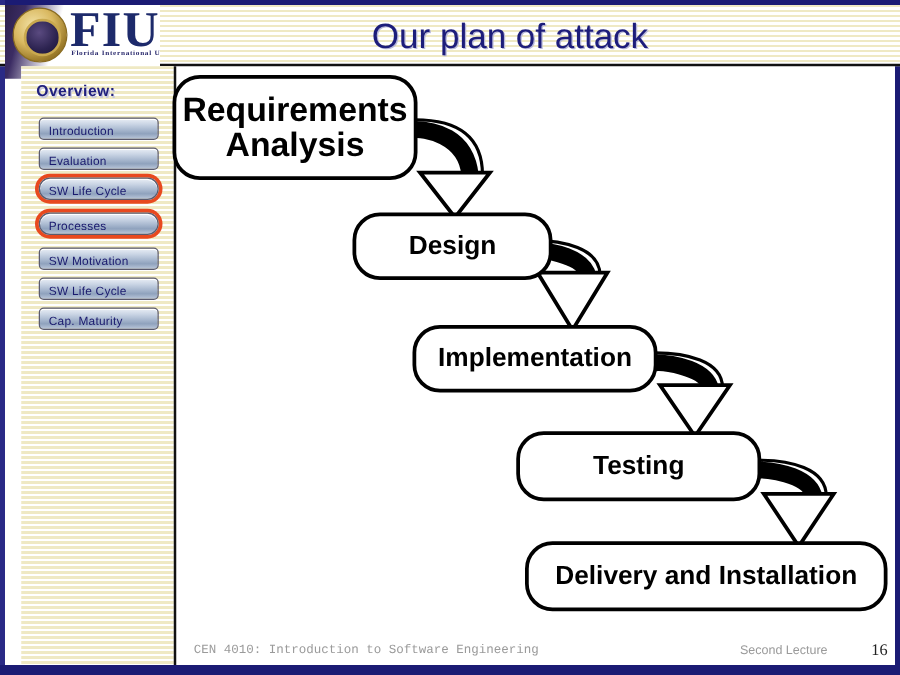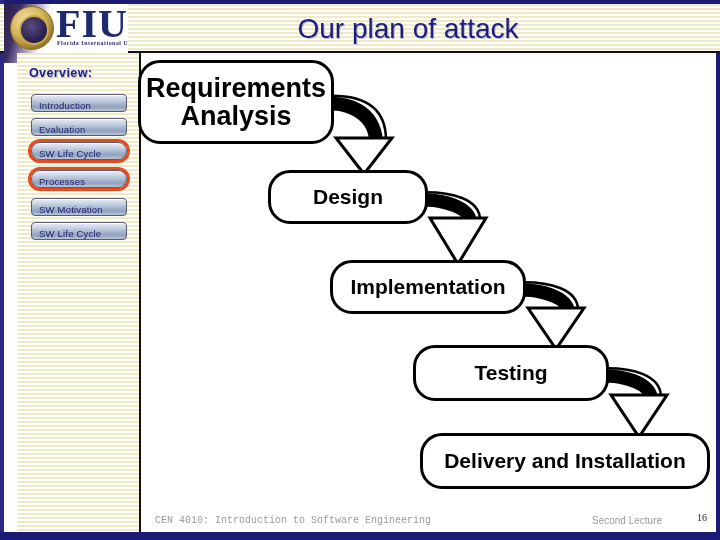--- a/index.html
+++ b/index.html
@@ -179,21 +179,21 @@
     font-family: Liberation Mono, monospace;
   }
   .footer-lecture {
     position: absolute; left: 592px; top: 515px;
     font-size: 10px; color: #9a9a9a;
     white-space: nowrap;
   }
   .footer-page {
     position: absolute; left: 697px; top: 512px;
     font-family: "Liberation Serif", serif;
-    font-size: 10px; color: #222222;
+    font-size: 13px; color: #222222;
     white-space: nowrap;
   }
 </style>
 </head>
 <body>
 
 <div id="slide">
 
   <div class="top-rule"></div>
   <div class="left-edge"></div>
@@ -223,28 +223,31 @@
         </div>
         <div class="nav-item hl">
           <span class="nav-label">Processes</span>
         </div>
         <div class="nav-item">
           <span class="nav-label">SW Motivation</span>
         </div>
         <div class="nav-item">
           <span class="nav-label">SW Life Cycle</span>
         </div>
+        <div class="nav-item">
+          <span class="nav-label">Cap. Maturity</span>
+        </div>
       </div>
   </div>
 
   <div class="stage">
       <div class="wf-box" style="left: 8px; top: 5px; width: 196px; height: 84px; font-size: 27px; text-align: center;">
         <span>Requirements Analysis</span>
       </div>
-      <div class="wf-box" style="left: 138px; top: 115px; width: 160px; height: 54px; font-size: 21px;">
+      <div class="wf-box" style="left: 152px; top: 115px; width: 160px; height: 54px; font-size: 21px;">
         <span>Design</span>
       </div>
       <div class="wf-box" style="left: 200px; top: 205px; width: 196px; height: 54px; font-size: 21px;">
         <span>Implementation</span>
       </div>
       <div class="wf-box" style="left: 283px; top: 290px; width: 196px; height: 56px; font-size: 21px;">
         <span>Testing</span>
       </div>
       <div class="wf-box" style="left: 290px; top: 378px; width: 290px; height: 56px; font-size: 21px; text-align: center;">
         <span>Delivery and Installation</span>

